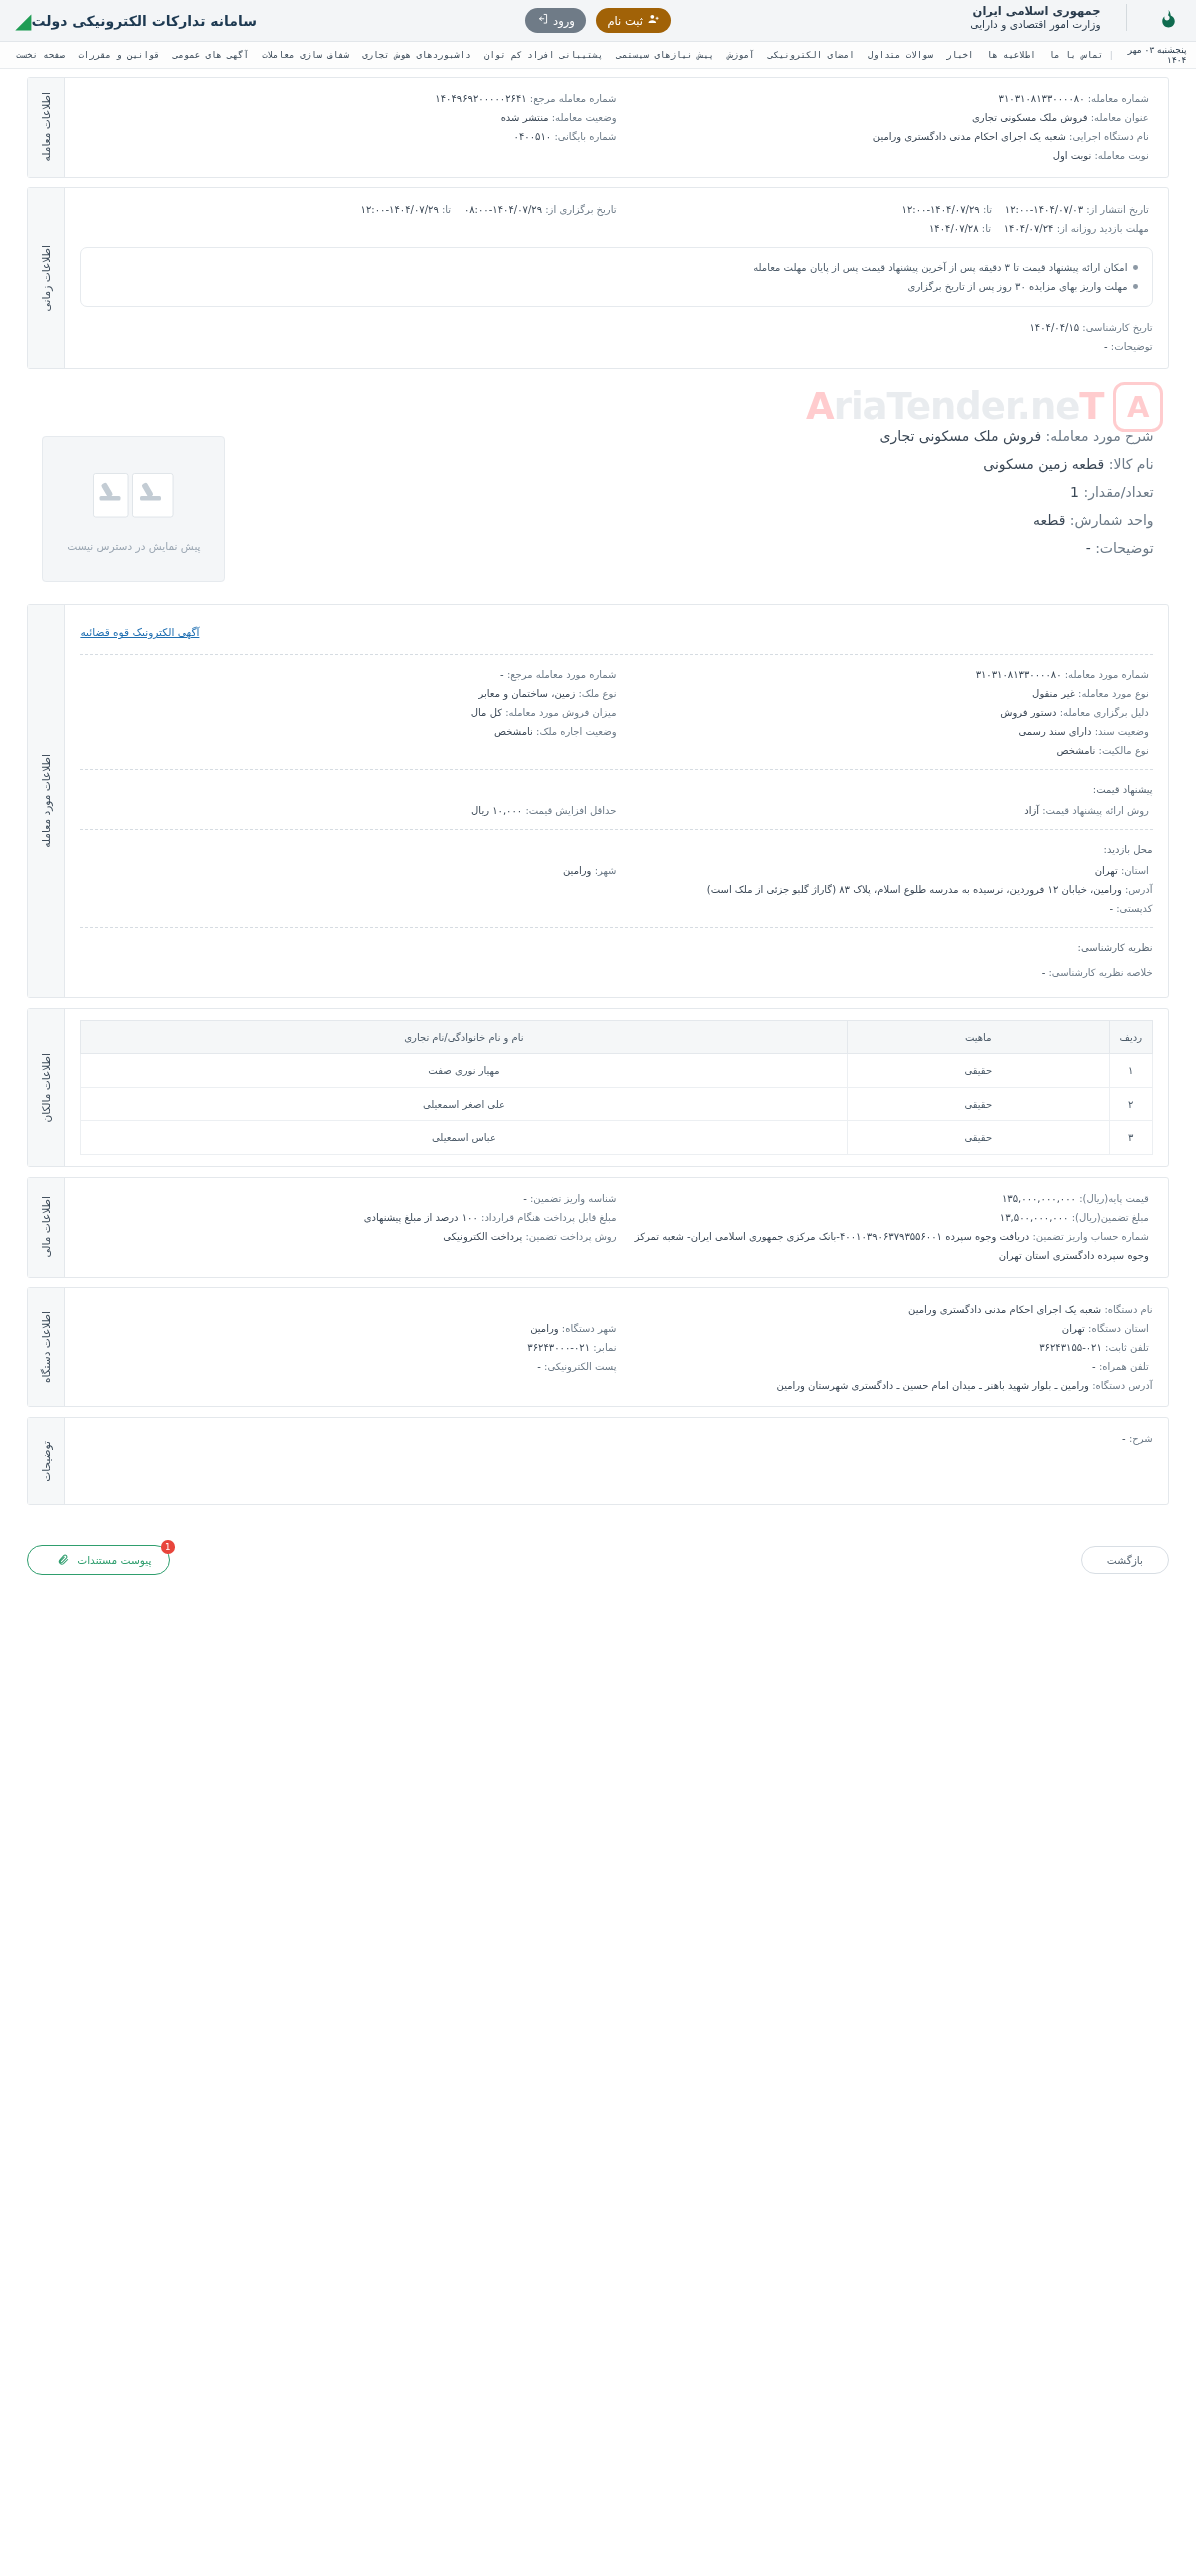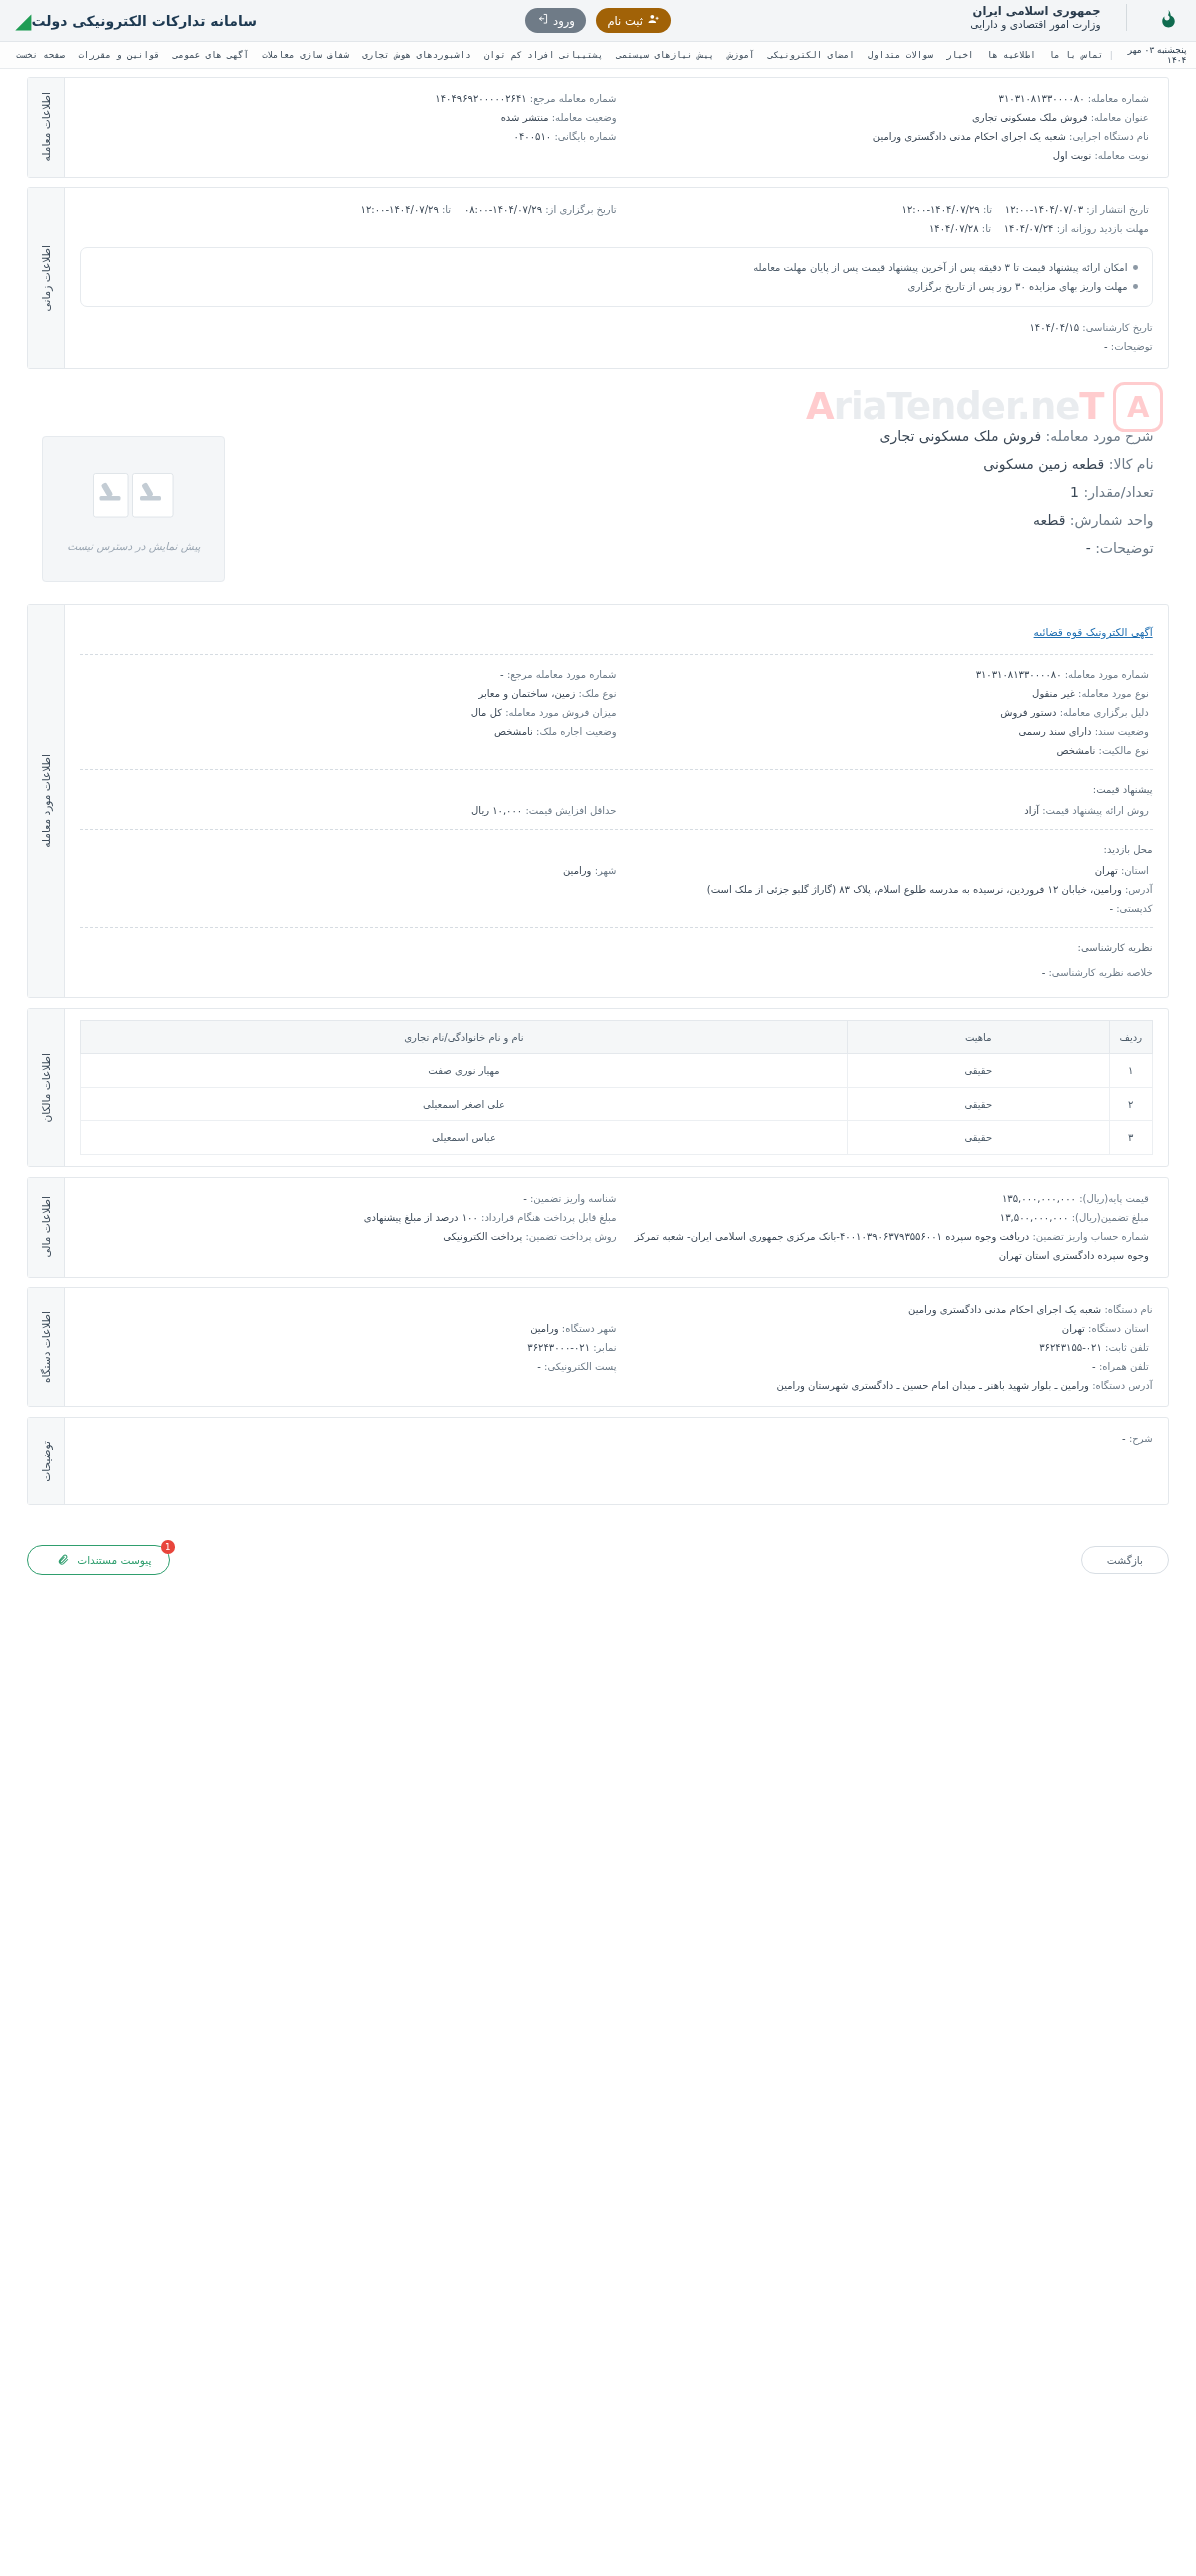--- a/index.html
+++ b/index.html
@@ -130,25 +130,25 @@
   .wm-text { font-size:37px; font-weight:bold; color:#b9c2cb; letter-spacing:-1px; }
   .wm-text .red { color:#ff5a5f; }
 
   .noimg {
     position:absolute; left: 15.4px; top: 58px;
     width: 183px; height: 146px;
     background: #f4f6f8; border:1px solid #e6eaee; border-radius:3.8px;
     display:flex; flex-direction:column; align-items:center; justify-content:center;
     gap:9.6px;
   }
-  .noimg-cap { font-size: 10.6px; color:#9aa6b2;font-style:italic; }
+  .noimg-cap { font-size: 10.6px; color:#9aa6b2; }
   .goods { position:absolute; right:15.4px; top: 44px; width: 46%; font-size:14px; line-height:2; }
 
   .center-link {
-    text-align:right; color:#1f6fb2; font-size:10.6px;
+    text-align:left; color:#1f6fb2; font-size:10.6px;
     text-decoration: underline; padding: 5.8px 0 1.9px 0; cursor:pointer;
   }
 
   hr.dash {
     border:none; border-top:1px dashed #d6dce2; margin:9.6px 0;
   }
   .subhead { font-size: 10px; color:#5a6875; margin: 3.8px 0 1.9px 0; }
 
   
   table.own {

